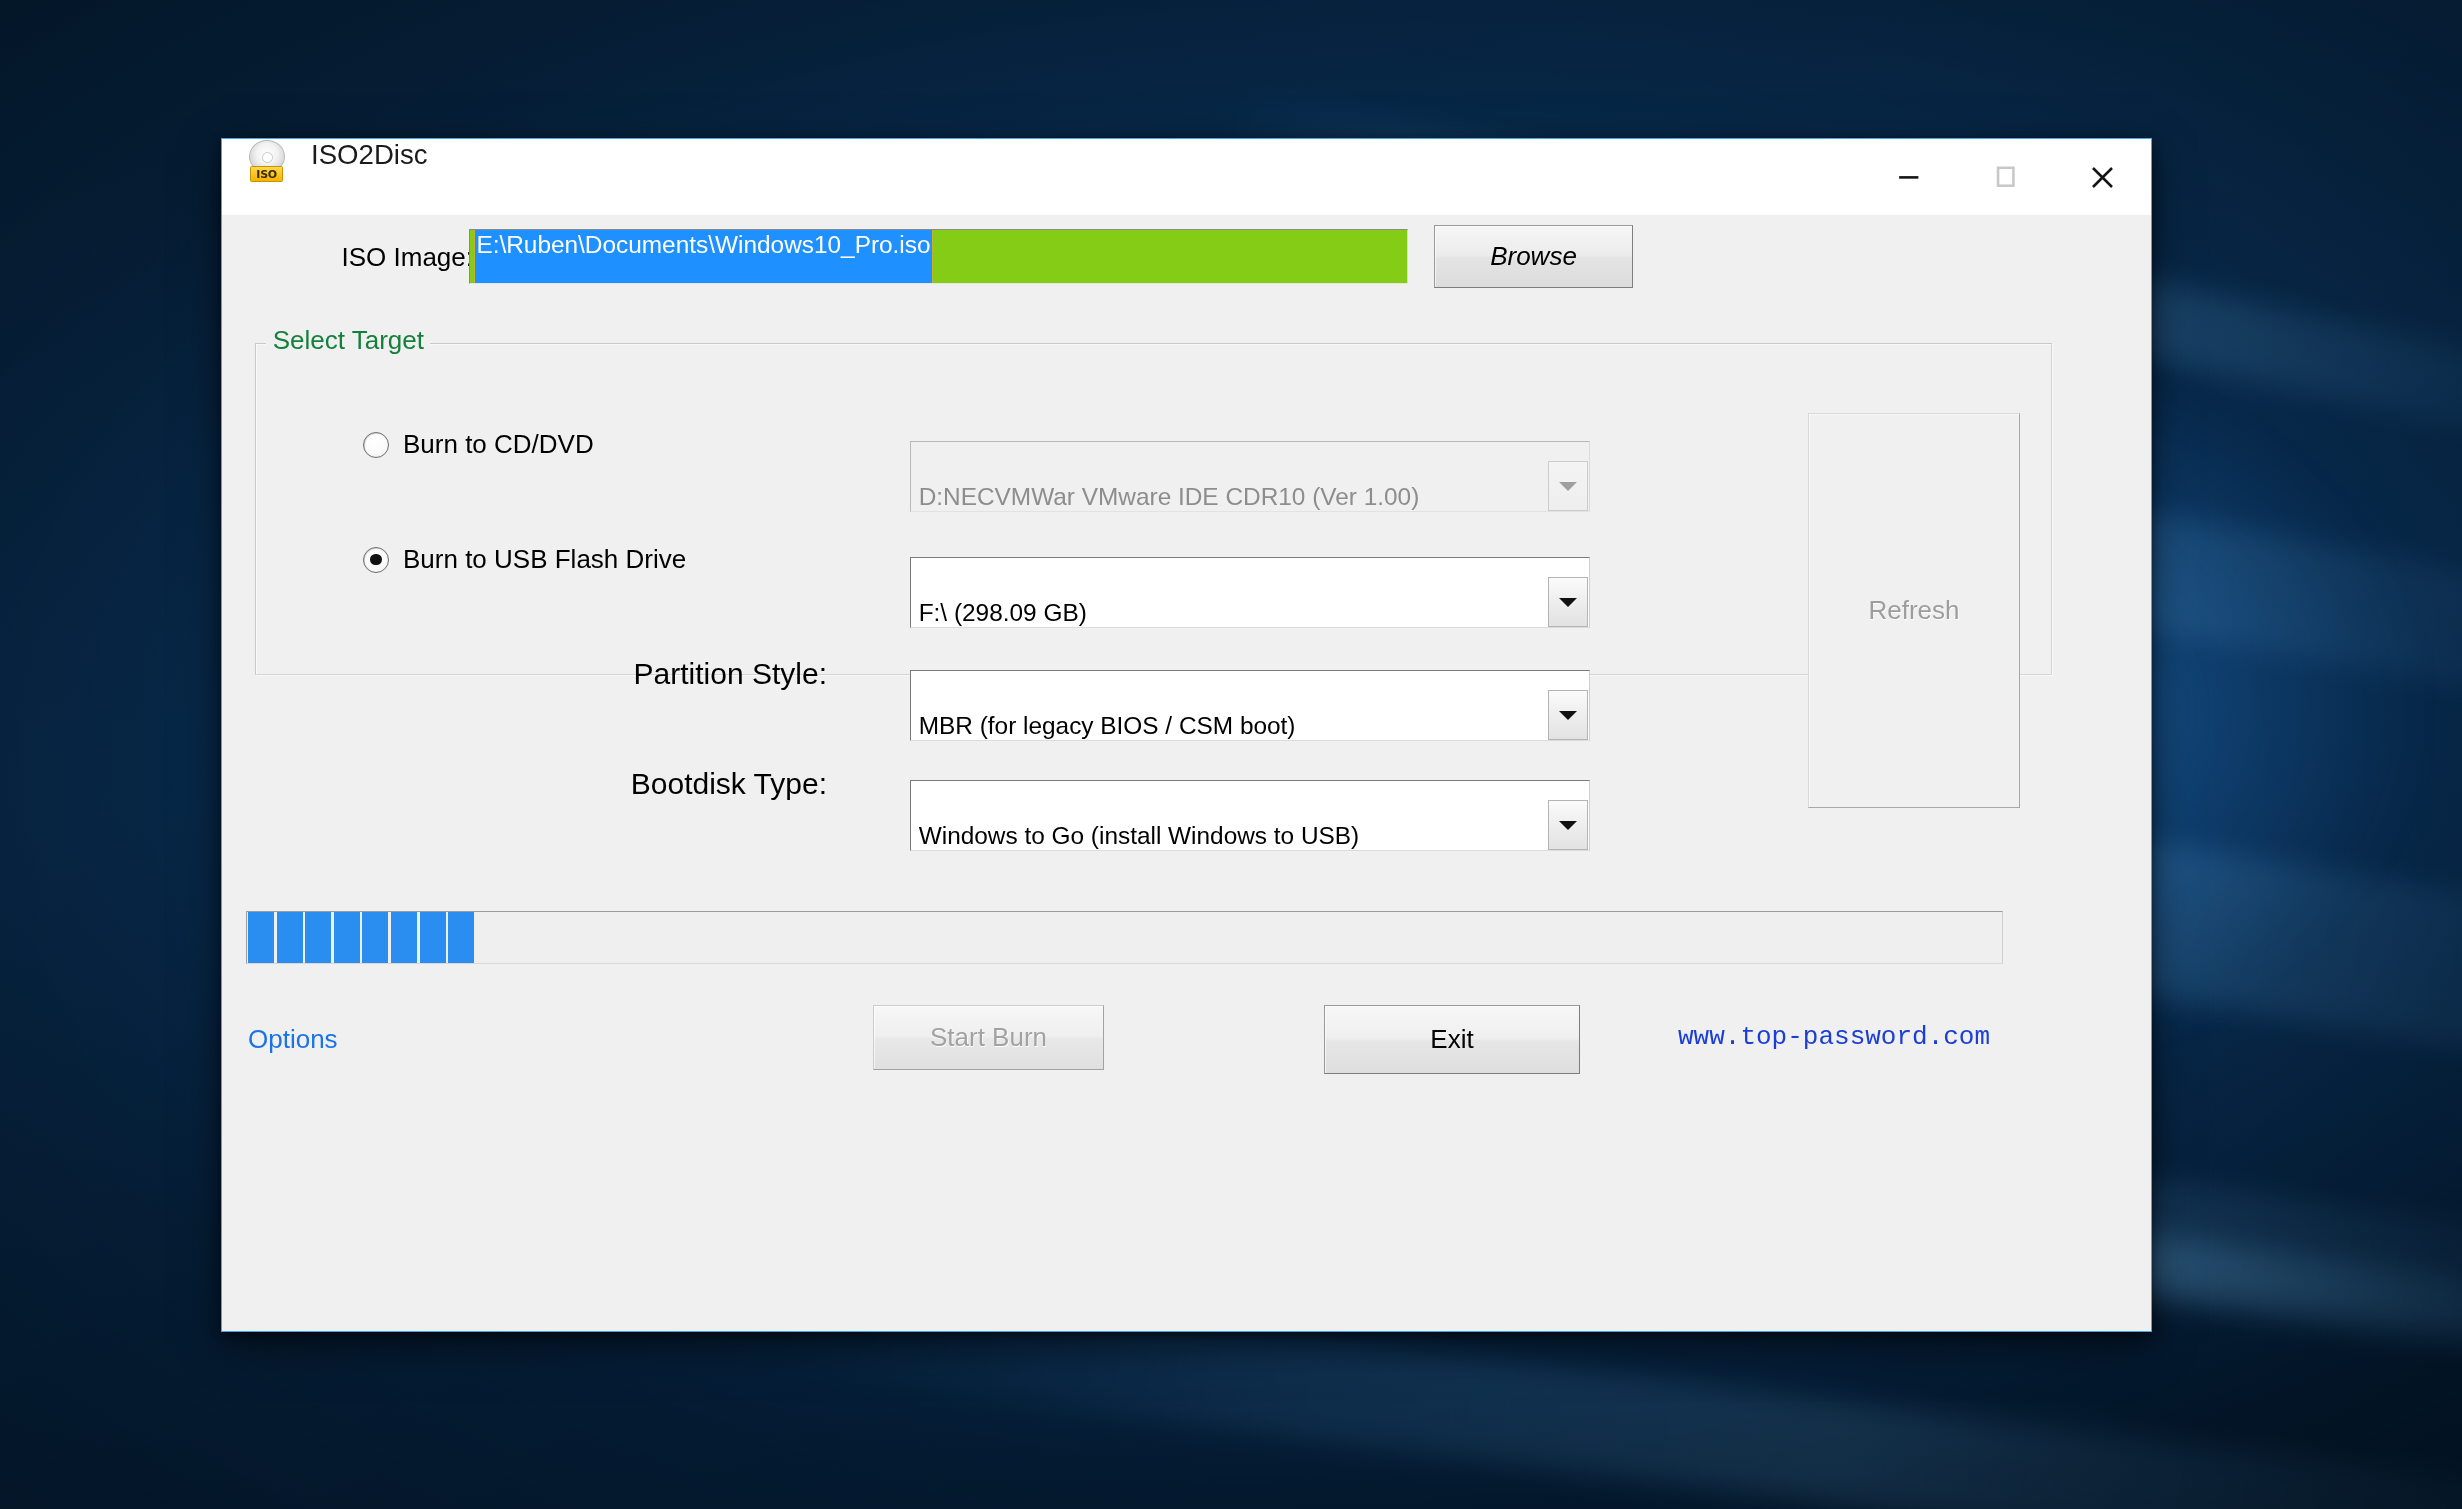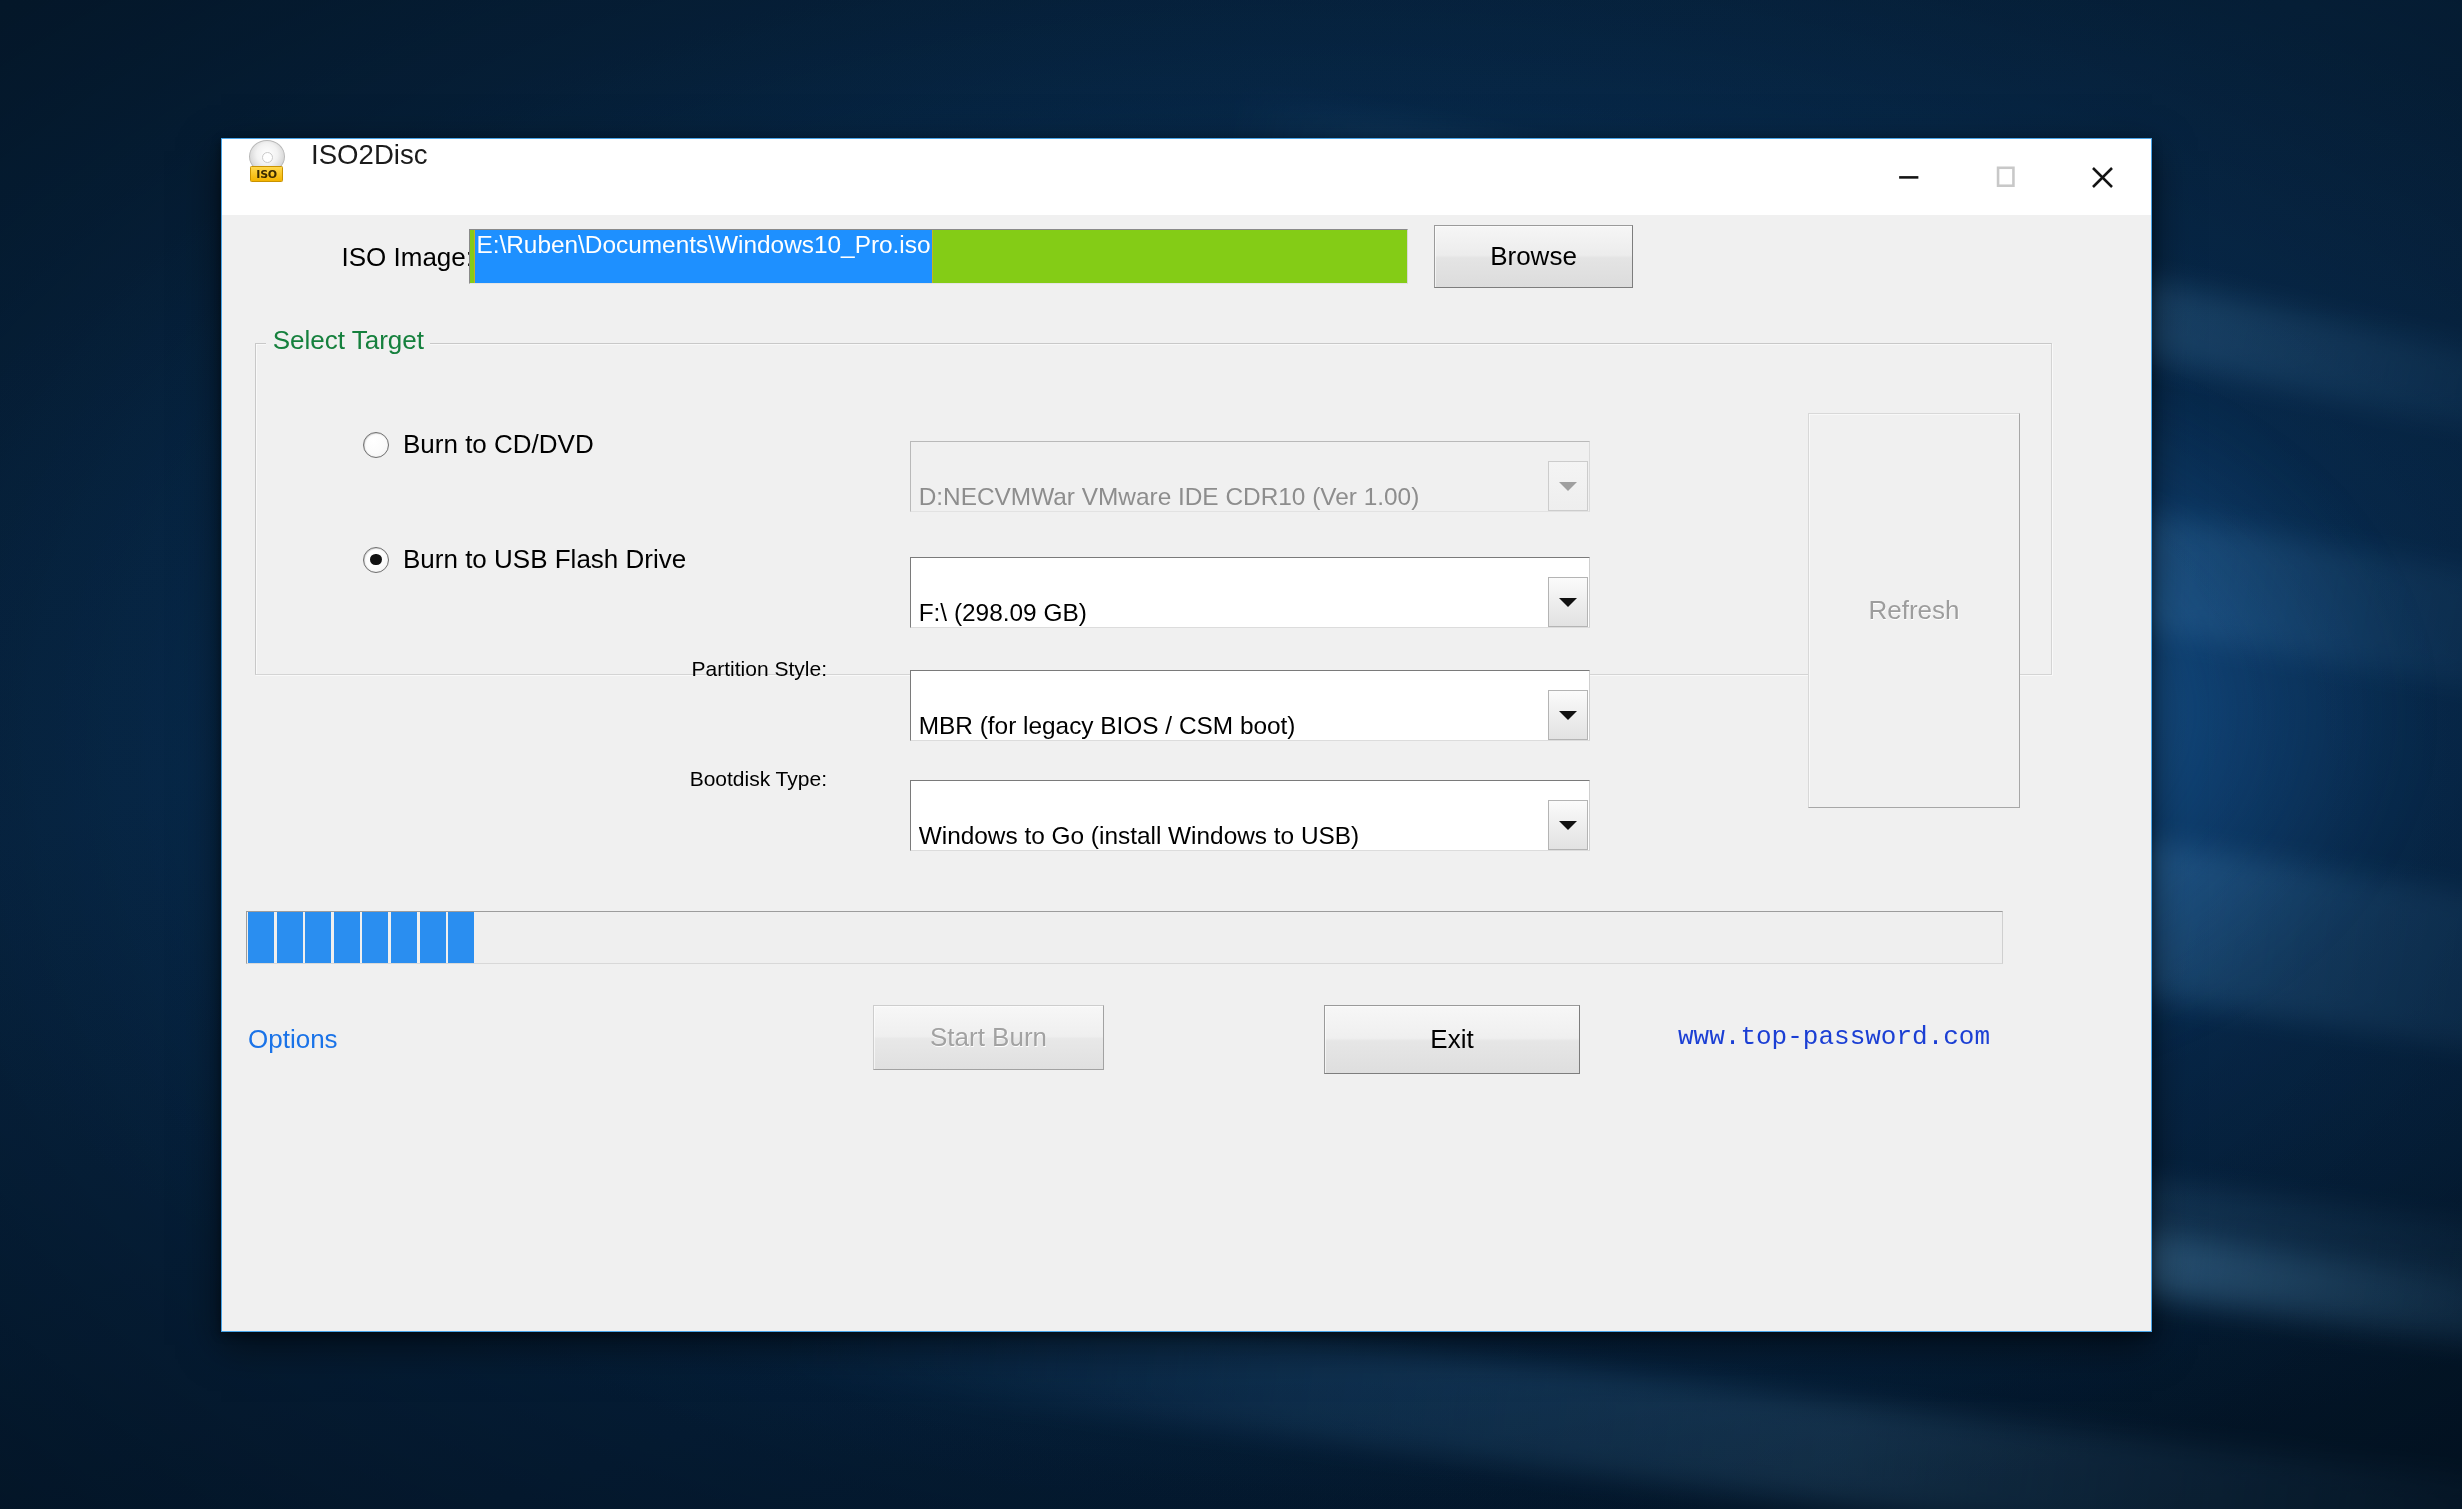--- a/index.html
+++ b/index.html
@@ -191,20 +191,21 @@
     border-right-color: #7d7d7d;
     border-bottom-color: #7d7d7d;
     box-shadow: inset 0.6px 0.6px 0 #ffffff;
     font-size: 26px;
     color: #000;
     display: flex;
     align-items: center;
     justify-content: center;
     cursor: default;
     font-family: "Liberation Sans", sans-serif;
+    font-style: italic;
   }
 
   
   #select-target-group {
     position: absolute;
     left: 33px; top: 128px;
     width: 1797px; height: 332px;
     border: 1.3px solid #d4d4d4;
     border-top-color: #c8c8c8;
     border-left-color: #c8c8c8;
@@ -247,21 +248,21 @@
     font-size: 26px;
     color: #000;
     white-space: nowrap;
   }
 
   #radio-cd  { left: 107px; top: 85px; }
   #radio-usb { left: 107px; top: 200px; }
 
   .field-label {
     position: absolute;
-    font-size: 21px;
+    font-size: 30px;
     color: #000;
     text-align: right;
     white-space: nowrap;
   }
   #partition-label { left: 212px; top: 313px; width: 359px; }
   #bootdisk-label  { left: 212px; top: 423px; width: 359px; }
 
   
   .combo {
     position: absolute;

